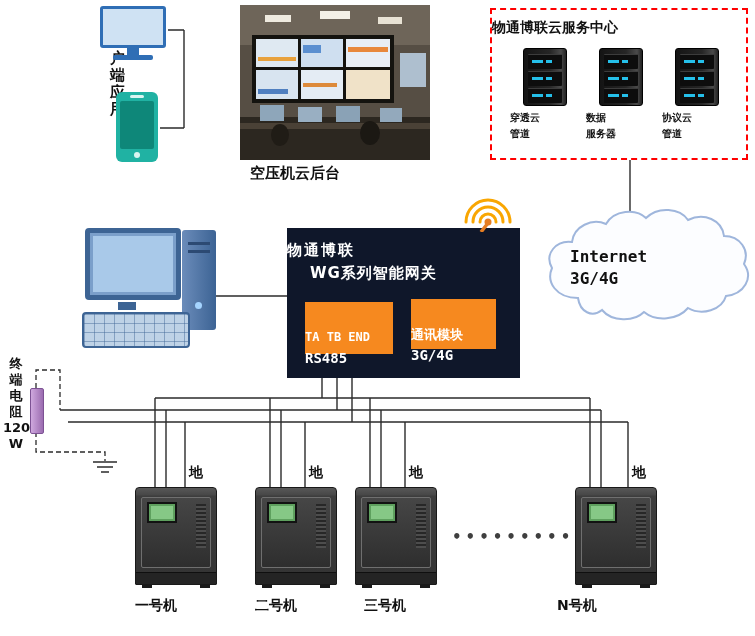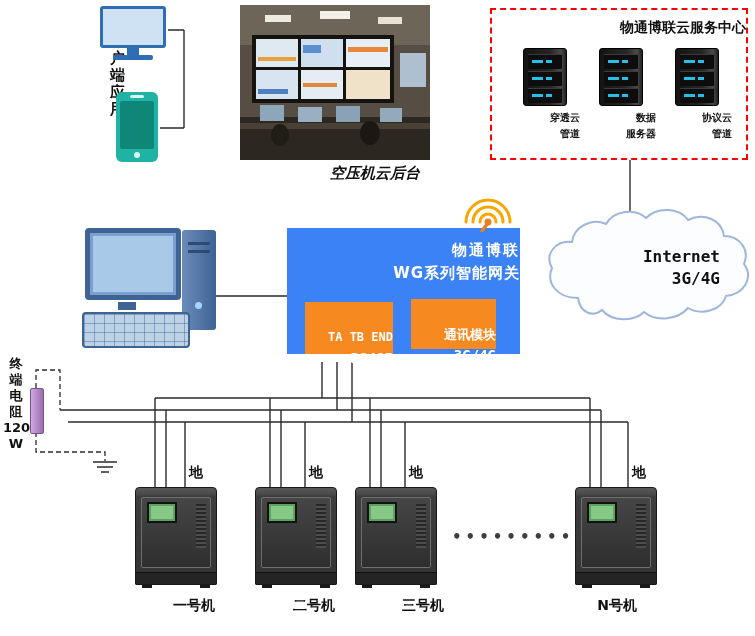--- a/index.html
+++ b/index.html
@@ -2,21 +2,21 @@
 <html><head>
 <meta charset="utf-8">
 <style>
   html,body{margin:0;padding:0;background:#fff;}
   #canvas{
     position:relative;width:755px;height:636px;background:#ffffff;overflow:hidden;
     font-family:"DejaVu Sans","Liberation Sans",sans-serif;color:#111;
   }
   .abs{position:absolute;}
   .b{font-weight:bold;}
-  .ctr{text-align:right;}
+  .ctr{text-align:left;}
   .mono{font-family:"DejaVu Sans Mono","Liberation Mono",monospace;}
 
   
   #wires{position:absolute;left:0;top:0;z-index:1;}
 
   
   .client-label{left:62px;top:33px;width:17px;font-size:15px;line-height:17px;
     word-break:break-all;text-align:center;z-index:2;margin-left:47px;}
   .client-monitor{left:100px;top:6px;width:66px;z-index:2;}
   .cm-screen{width:60px;height:36px;background:#cfe2f3;border:3px solid #2f6eb5;border-radius:3px;}
@@ -25,37 +25,37 @@
   .client-phone{left:116px;top:92px;width:42px;height:70px;background:#20b2a3;
     border-radius:6px;z-index:2;}
   .cp-screen{position:absolute;left:4px;right:4px;top:9px;bottom:13px;background:#0e8779;border-radius:2px;}
   .cp-home{position:absolute;left:50%;bottom:4px;width:6px;height:6px;margin-left:-3px;
     background:#d9f5f1;border-radius:50%;}
   .cp-speaker{position:absolute;left:50%;top:3px;width:14px;height:3px;margin-left:-7px;
     background:#d9f5f1;border-radius:2px;}
 
   
   .photo{left:240px;top:5px;z-index:2;}
-  .caption{left:250px;top:163px;width:170px;font-size:15px;line-height:21px;z-index:2;font-style:italic;}
+  .caption{left:250px;top:163px;width:170px;font-size:15px;line-height:21px;z-index:2;}
 
   
   .cloud-box{left:490px;top:8px;width:254px;height:148px;border:2px dashed #ff0000;
     background:#ffffff;z-index:2;}
   .cloud-box-title{position:absolute;left:0;right:0;top:9px;font-size:14px;}
   .server{position:absolute;width:44px;height:58px;top:38px;
     background:linear-gradient(90deg,#141414,#262626 62%,#4a4a4a 88%,#222222);
     border:1px solid #000;border-radius:3px;padding-top:3px;box-sizing:border-box;}
   .server .unit{height:14px;margin:2px 4px;background:#0d0d0d;border-top:1px solid #3c3c3c;
     border-radius:1px;position:relative;}
   .server .unit:before{content:"";position:absolute;left:4px;top:5px;width:11px;height:3px;background:#25c0ea;}
   .server .unit:after{content:"";position:absolute;left:18px;top:5px;width:6px;height:3px;background:#25c0ea;}
   .server-label{position:absolute;top:100px;width:70px;font-size:10px;line-height:16px;}
 
   
-  .gateway{left:287px;top:228px;width:233px;height:126px;background:#3b82f6;z-index:2;}
+  .gateway{left:287px;top:228px;width:233px;height:150px;background:#0f172a;z-index:2;}
   .gw-title1{position:absolute;left:0;right:0;top:13px;color:#fff;font-size:15px;letter-spacing:2px;}
   .gw-title2{position:absolute;left:0;right:0;top:36px;color:#fff;font-size:15px;letter-spacing:1px;margin-left:23px;}
   .gw-port{position:absolute;left:18px;top:74px;width:88px;height:52px;background:#f6891f;color:#fff;}
   .gw-module{position:absolute;left:124px;top:71px;width:85px;height:50px;background:#f6891f;color:#fff;}
   .gw-line1{position:absolute;left:0;right:0;top:8px;font-size:14px;margin-top:40px;}
   .gw-line2{position:absolute;left:0;right:0;top:28px;font-size:12px;}
   .gw-mline2{position:absolute;left:0;right:0;top:27px;font-size:13px;}
   .wifi{left:462px;top:186px;z-index:3;}
 
   

